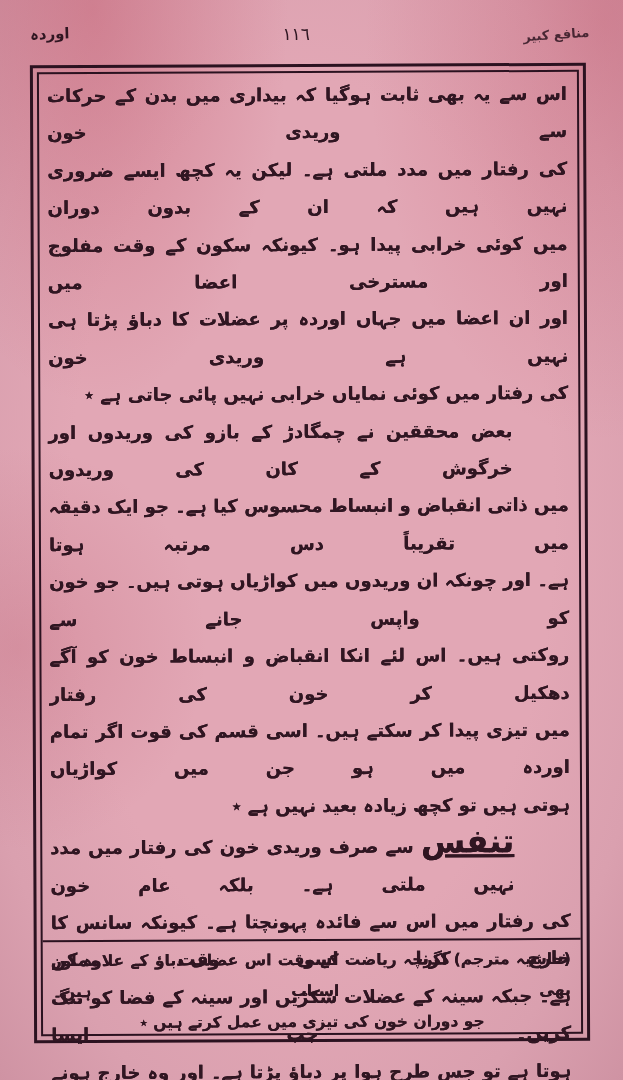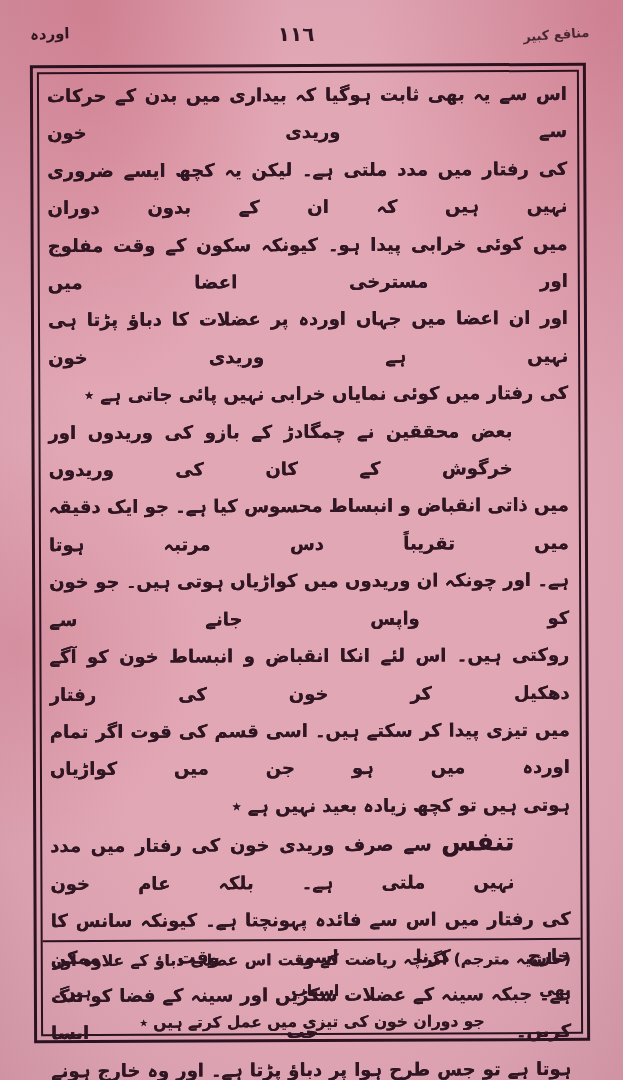--- a/index.html
+++ b/index.html
@@ -11,39 +11,39 @@
       radial-gradient(ellipse at 3% 60%, rgba(185,85,105,.25), transparent 22%),
       radial-gradient(ellipse at 50% 48%, #e2a7b5 55%, #daA0af 80%, #cf93a3 100%);
     font-family:"DejaVu Sans", sans-serif;
     color:#301622;
   }
   .header{
     position:absolute;top:12px;left:30px;right:34px;height:44px;
     display:flex;align-items:center;justify-content:space-between;
   }
   .h-right{font-size:13px;font-weight:700;transform:rotate(-4deg);opacity:.85;}
-  .h-center{font-size:20px;font-weight:700;letter-spacing:2px;}
+  .h-center{font-size:17px;font-weight:400;letter-spacing:2px;}
   .h-left{font-size:15px;font-weight:700;transform:rotate(-2deg);}
   .frame{
     position:absolute;left:32px;top:64px;width:556px;height:978px;
     border:3px solid #2b1220;transform:rotate(-0.25deg);
     box-sizing:border-box;
   }
   .inner{
     position:absolute;inset:4px;border:2px solid #2b1220;box-sizing:border-box;
   }
   .bodytext{
     position:absolute;top:3px;left:8px;right:10px;
     font-size:18px;font-weight:700;line-height:37.4px;
     text-shadow:0 0 .6px currentColor;
   }
   .line{text-align:justify;text-align-last:justify;white-space:normal;}
   .line.end{text-align-last:right;}
   .line.indent{padding-right:56px;}
-  .lead{font-size:25px;font-weight:700;letter-spacing:1px;}
+  .lead{font-size:32px;font-weight:700;letter-spacing:1px;text-decoration:underline;}
   .footnote{
     position:absolute;left:0;right:0;bottom:0;height:94px;
     border-top:2px solid #2b1220;
     padding:4px 10px 0;box-sizing:border-box;
     font-size:15.5px;font-weight:700;line-height:31px;
     text-shadow:0 0 .5px currentColor;
   }
   .fn-line{text-align:justify;text-align-last:justify;}
   .fn-line.center{text-align:center;text-align-last:center;}
 </style>

